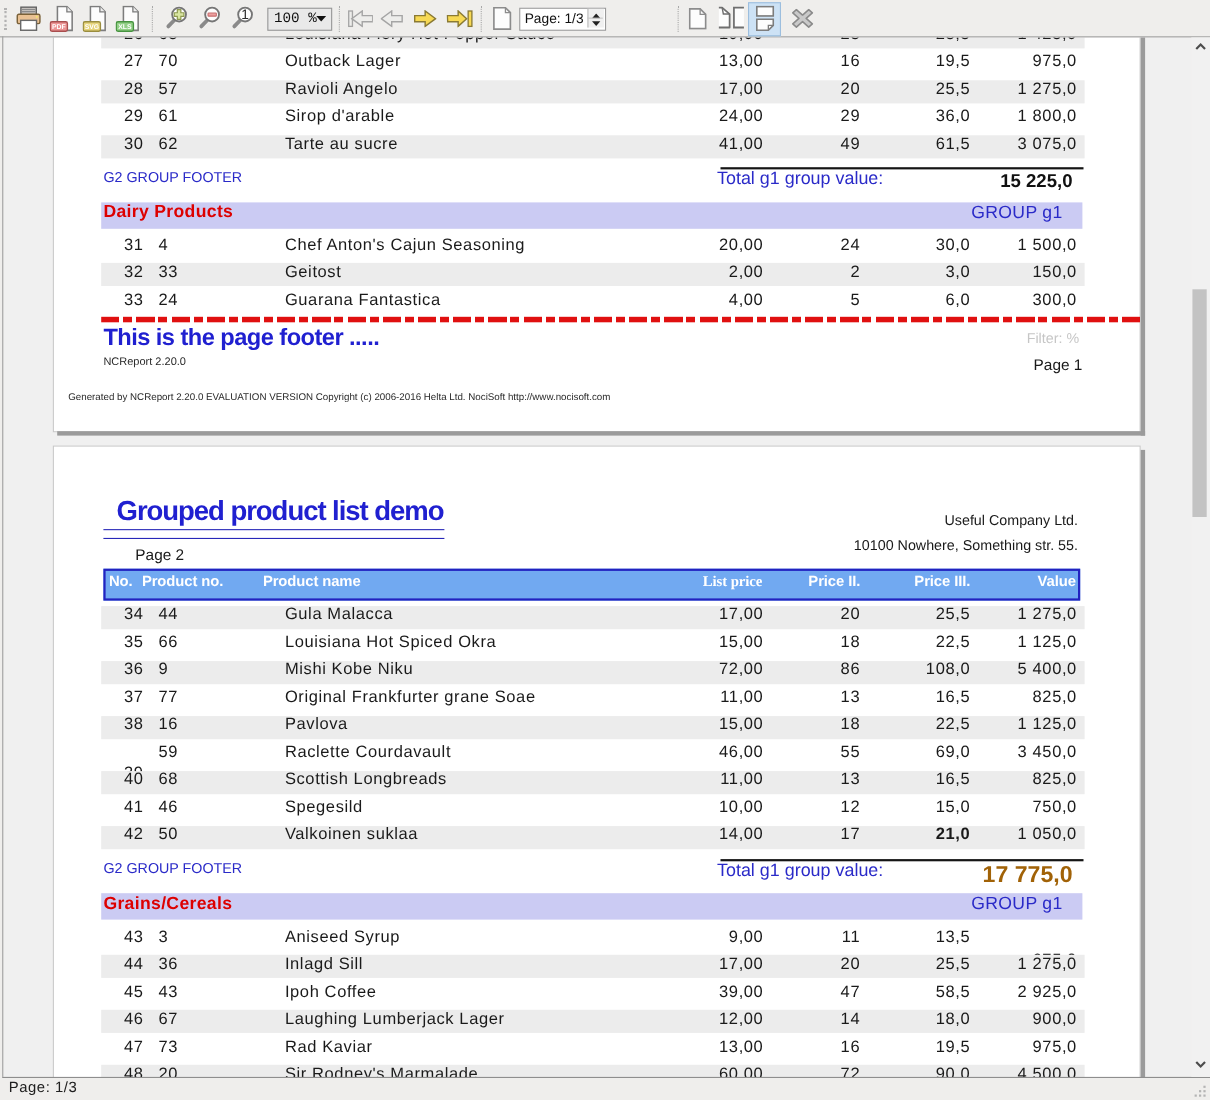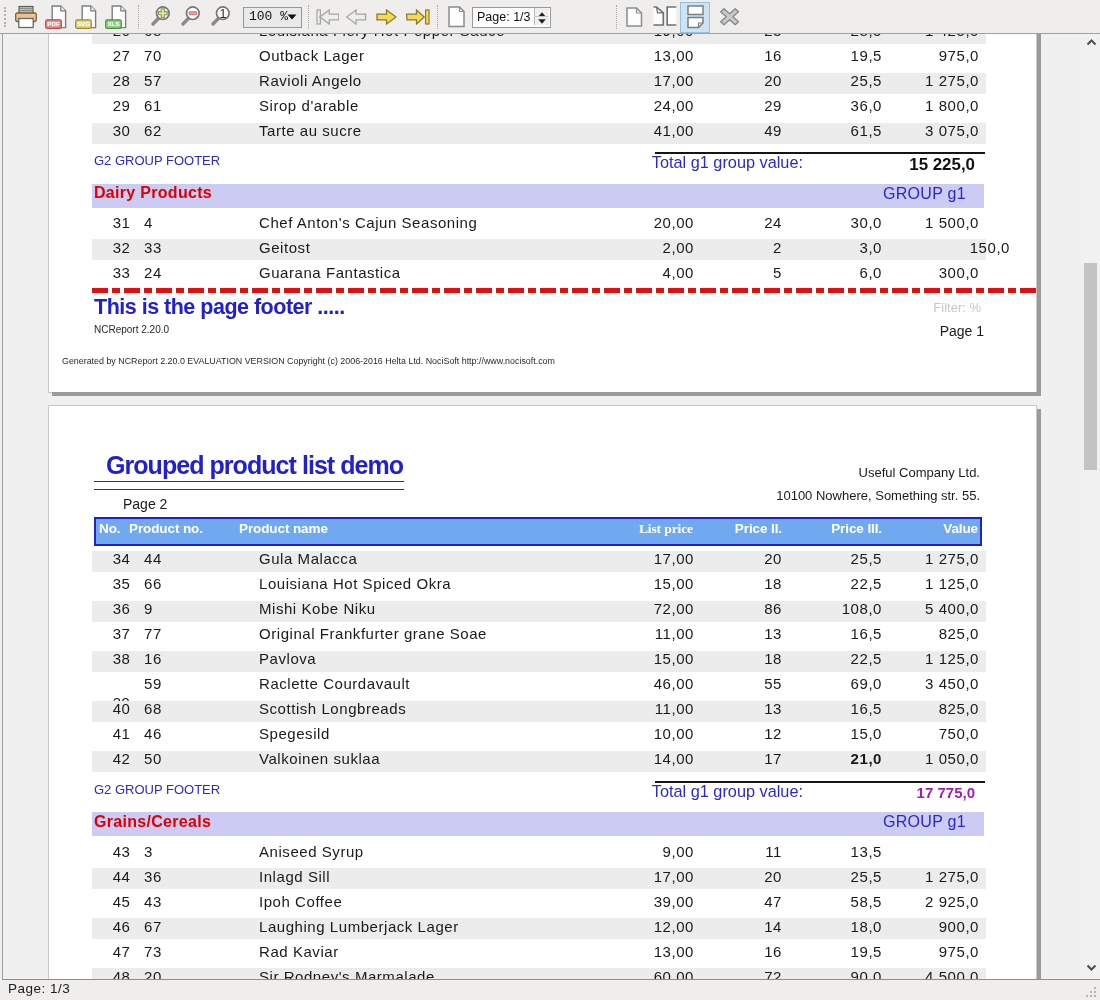--- a/index.html
+++ b/index.html
@@ -79,21 +79,21 @@
 <div class="rowt rt" style="left:682px;top:211.6px;width:100px;">24</div>
 <div class="rowt rt" style="left:782px;top:211.6px;width:100px;">30,0</div>
 <div class="rowt rt" style="left:879px;top:211.6px;width:100px;">1 500,0</div>
 <div class="stripe" style="top:239px;"></div>
 <div class="rowt rt" style="left:92px;top:236.6px;width:38.5px;">32</div>
 <div class="rowt" style="left:144px;top:236.6px;">33</div>
 <div class="rowt" style="left:259px;top:236.6px;">Geitost</div>
 <div class="rowt rt" style="left:594px;top:236.6px;width:100px;">2,00</div>
 <div class="rowt rt" style="left:682px;top:236.6px;width:100px;">2</div>
 <div class="rowt rt" style="left:782px;top:236.6px;width:100px;">3,0</div>
-<div class="rowt rt" style="left:879px;top:236.6px;width:100px;padding-left:31px;">150,0</div>
+<div class="rowt rt" style="left:879px;top:236.6px;width:100px;">150,0</div>
 <div class="rowt rt" style="left:92px;top:261.6px;width:38.5px;">33</div>
 <div class="rowt" style="left:144px;top:261.6px;">24</div>
 <div class="rowt" style="left:259px;top:261.6px;">Guarana Fantastica</div>
 <div class="rowt rt" style="left:594px;top:261.6px;width:100px;">4,00</div>
 <div class="rowt rt" style="left:682px;top:261.6px;width:100px;">5</div>
 <div class="rowt rt" style="left:782px;top:261.6px;width:100px;">6,0</div>
 <div class="rowt rt" style="left:879px;top:261.6px;width:100px;">300,0</div>
 <div class="abs" style="left:92px;top:288px;width:944.5px;height:4.5px;background:repeating-linear-gradient(90deg,#e01010 0,#e01010 16.5px,transparent 16.5px,transparent 20px,#e01010 20px,#e01010 28.2px,transparent 28.2px,transparent 32px);"></div>
 <div class="abs" style="left:94px;top:294.7px;font-size:21.5px;letter-spacing:-0.5px;font-weight:bold;color:#2020d0;">This is the page footer .....</div>
 <div class="abs rt" style="left:881px;top:300px;width:100px;font-size:13px;color:#c6c6c6;">Filter: %</div>
@@ -178,21 +178,21 @@
 <div class="rowt rt" style="left:92px;top:748.1px;width:38.5px;">42</div>
 <div class="rowt" style="left:144px;top:748.1px;">50</div>
 <div class="rowt" style="left:259px;top:748.1px;">Valkoinen suklaa</div>
 <div class="rowt rt" style="left:594px;top:748.1px;width:100px;">14,00</div>
 <div class="rowt rt" style="left:682px;top:748.1px;width:100px;">17</div>
 <div class="rowt rt" style="left:782px;top:748.1px;width:100px;font-weight:bold;">21,0</div>
 <div class="rowt rt" style="left:879px;top:748.1px;width:100px;">1 050,0</div>
 <div class="hline" style="left:655px;top:781.3px;width:330px;"></div>
 <div class="abs blue" style="left:94px;top:781.7px;font-size:13px;">G2 GROUP FOOTER</div>
 <div class="abs rt blue" style="left:632px;top:782.0px;width:171px;font-size:16.3px;">Total g1 group value:</div>
-<div class="abs rt" style="left:805px;top:783.9px;width:170px;font-size:15px;font-weight:bold;color:#a21caf;">17 775,0</div>
+<div class="abs rt" style="left:805px;top:783.9px;width:170px;font-size:21px;font-weight:bold;color:#a16207;">17 775,0</div>
 <div class="band" style="top:812px;"></div>
 <div class="bandred" style="top:809.8px;">Grains/Cereals</div>
 <div class="bandg1" style="left:866px;top:810px;width:100px;">GROUP g1</div>
 <div class="rowt rt" style="left:92px;top:840.6px;width:38.5px;">43</div>
 <div class="rowt" style="left:144px;top:840.6px;">3</div>
 <div class="rowt" style="left:259px;top:840.6px;">Aniseed Syrup</div>
 <div class="rowt rt" style="left:594px;top:840.6px;width:100px;">9,00</div>
 <div class="rowt rt" style="left:682px;top:840.6px;width:100px;">11</div>
 <div class="rowt rt" style="left:782px;top:840.6px;width:100px;">13,5</div>
 <div class="rowt rt" style="left:879px;top:840.6px;width:100px;margin-top:21px;">675,0</div>

